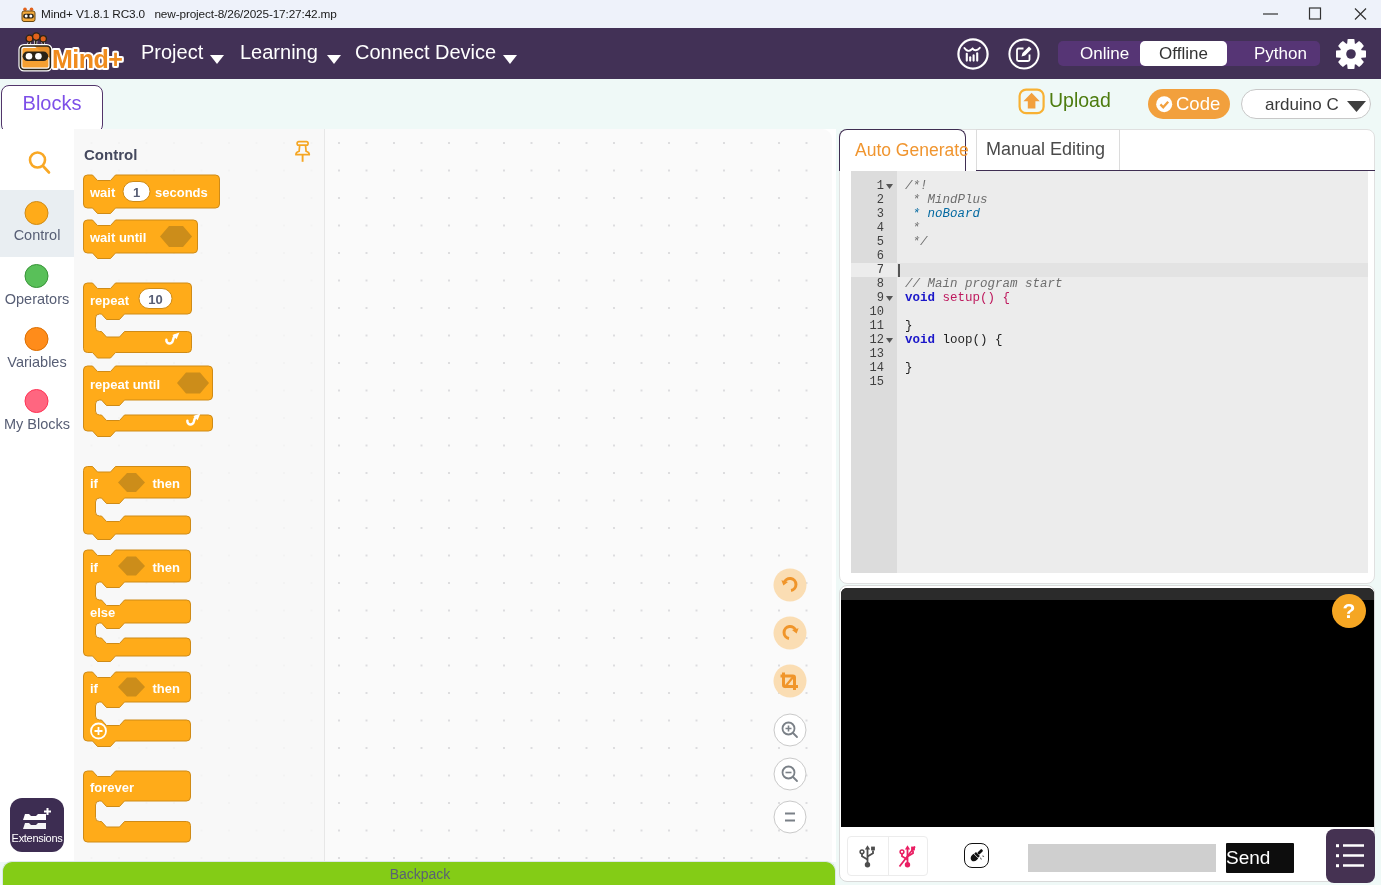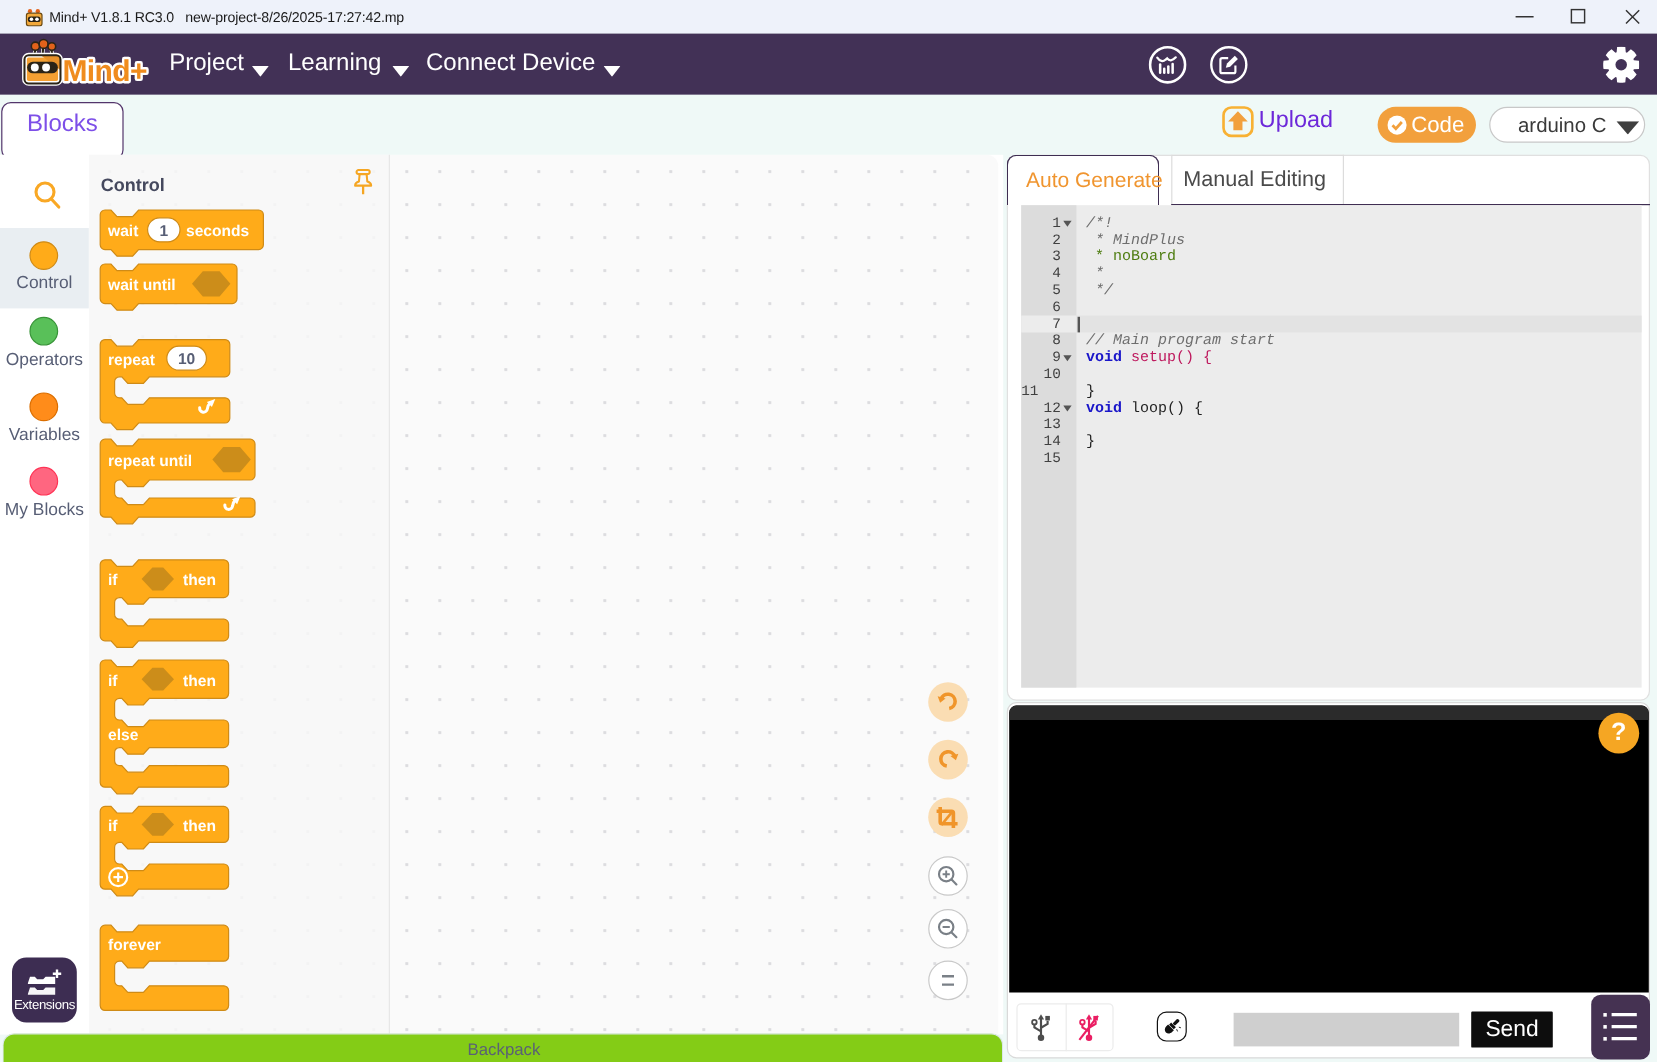--- a/index.html
+++ b/index.html
@@ -63,33 +63,38 @@
         <path d="M 13.2,19.2 V 22.6"></path>
         <path d="M 16.6,17.4 V 22.6"></path>
         <path d="M 20.2,15.4 V 22.6"></path>
       </g>
     </svg>
  <svg class="abs" style="left:1008px;top:10px" width="32" height="32">
    <circle cx="16" cy="16" r="14.6" fill="none" stroke="#fff" stroke-width="2"></circle>
    <path d="M 21.5,16.5 v 5 a 1.5,1.5 0 0 1 -1.5,1.5 h -9.5 a 1.5,1.5 0 0 1 -1.5,-1.5 v -9.5 a 1.5,1.5 0 0 1 1.5,-1.5 h 5" stroke="#fff" stroke-width="1.8" fill="none"></path>
    <path d="M 13.5,18.5 l 1,-3.5 6.5,-6.5 2.6,2.6 -6.5,6.5 z" fill="#fff"></path>
  </svg>
+ <div class="abs" style="left:1058px;top:13px;width:262px;height:25px;background:#563575;border-radius:5px">
+   <span class="abs" style="left:22px;top:2.5px;font-size:17px;color:#fff">Online</span>
+   <div class="abs" style="left:82px;top:0;width:87px;height:25px;background:#fff;border-radius:5px;text-align:center;font-size:17px;color:#333;line-height:25px">Offline</div>
+   <span class="abs" style="left:196px;top:2.5px;font-size:17px;color:#fff">Python</span>
+ </div>
  <svg class="abs" style="left:1336px;top:11px" width="30" height="30">
       <path d="M 11.19,4.47 L 11.58,0.19 A 15.2 15.2 0 0 1 18.42,0.19 L 18.81,4.47 A 11.2 11.2 0 0 1 19.76,4.86 L 23.05,2.11 A 15.2 15.2 0 0 1 27.89,6.95 L 25.14,10.24 A 11.2 11.2 0 0 1 25.53,11.19 L 29.81,11.58 A 15.2 15.2 0 0 1 29.81,18.42 L 25.53,18.81 A 11.2 11.2 0 0 1 25.14,19.76 L 27.89,23.05 A 15.2 15.2 0 0 1 23.05,27.89 L 19.76,25.14 A 11.2 11.2 0 0 1 18.81,25.53 L 18.42,29.81 A 15.2 15.2 0 0 1 11.58,29.81 L 11.19,25.53 A 11.2 11.2 0 0 1 10.24,25.14 L 6.95,27.89 A 15.2 15.2 0 0 1 2.11,23.05 L 4.86,19.76 A 11.2 11.2 0 0 1 4.47,18.81 L 0.19,18.42 A 15.2 15.2 0 0 1 0.19,11.58 L 4.47,11.19 A 11.2 11.2 0 0 1 4.86,10.24 L 2.11,6.95 A 15.2 15.2 0 0 1 6.95,2.11 L 10.24,4.86 A 11.2 11.2 0 0 1 11.19,4.47 Z" fill="#fff"></path>
       <circle cx="15" cy="15" r="4.8" fill="#423156"></circle>
     </svg>
 </div>
 
 <div class="abs" style="left:0;top:79px;width:1381px;height:50px;background:#eff9f7">
  <div class="abs" style="left:1px;top:6px;width:102px;height:48px;background:#fff;border:1.6px solid #53356b;border-radius:8px;text-align:center"><span style="font-size:20px;color:#7d4fe8;line-height:34px">Blocks</span></div>
  <svg class="abs" style="left:1018px;top:9px" width="28" height="28">
       <rect x="1.6" y="1.6" width="24" height="23.6" rx="6.5" fill="none" stroke="#F8B133" stroke-width="2.2"></rect>
       <path d="M 13.6,4.8 L 21.8,13.2 H 17.4 V 20.6 H 9.8 V 13.2 H 5.4 Z" fill="#F2A03D"></path>
     </svg>
- <span class="abs" style="left:1049px;top:10px;font-size:19.5px;color:#6d28d9">Upload</span>
+ <span class="abs" style="left:1049px;top:10px;font-size:19.5px;color:#4d7c0f">Upload</span>
  <div class="abs" style="left:1148px;top:10px;width:82px;height:29.5px;background:#F2A03D;border-radius:15px">
    <svg class="abs" style="left:7.5px;top:6.5px" width="17" height="17">
         <circle cx="8.2" cy="8.2" r="8" fill="#fff"></circle>
         <path d="M 4.4,8.4 l 2.8,2.9 5,-5.6" stroke="#F2A03D" stroke-width="2.3" fill="none"></path>
       </svg>
    <span class="abs" style="left:28px;top:3.5px;font-size:18.5px;color:#fff">Code</span>
  </div>
  <div class="abs" style="left:1241px;top:10px;width:130px;height:30px;background:#fff;border:1px solid #c8c8c8;border-radius:15px">
    <span class="abs" style="left:23px;top:5px;font-size:17px;color:#3a3a3a">arduino C</span>
    <svg class="abs" style="left:105px;top:10.5px" width="19" height="11">
@@ -208,21 +213,21 @@
 <div class="abs" style="left:839px;top:129px;width:127px;height:42px;background:#fff;border:1.6px solid #3f2e52;border-bottom:none;border-radius:8px 8px 0 0">
   <span class="abs" style="left:15px;top:10px;font-size:17.5px;color:#F0952F;white-space:nowrap">Auto Generate</span>
 </div>
 <div class="abs" style="left:851px;top:171px;width:517px;height:402px;background:#ececec;font-family:'Liberation Mono',monospace;font-size:12.5px;color:#222">
   <div class="abs" style="left:0;top:0;width:46px;height:402px;background:#dcdcdc"></div>
   <div class="abs" style="left:0;top:92px;width:517px;height:14px;background:#e3e3e3"></div>
   <div class="abs" style="left:0;top:92px;width:46px;height:14px;background:#ececec"></div>
   <div class="abs" style="left:47px;top:92.5px;width:1.5px;height:13px;background:#555"></div>
     <div class="abs" style="left:54px;top:8px;height:14px;line-height:14px"><span style="color:#6e6e6e;font-style:italic">/*!</span></div>
     <div class="abs" style="left:54px;top:22px;height:14px;line-height:14px"><span style="color:#6e6e6e;font-style:italic">&nbsp;*&nbsp;MindPlus</span></div>
-    <div class="abs" style="left:54px;top:36px;height:14px;line-height:14px"><span style="color:#4d7c0f;">&nbsp;*&nbsp;noBoard</span></div>
+    <div class="abs" style="left:54px;top:36px;height:14px;line-height:14px"><span style="color:#0369a1;font-style:italic">&nbsp;*&nbsp;noBoard</span></div>
     <div class="abs" style="left:54px;top:50px;height:14px;line-height:14px"><span style="color:#6e6e6e;font-style:italic">&nbsp;*</span></div>
     <div class="abs" style="left:54px;top:64px;height:14px;line-height:14px"><span style="color:#6e6e6e;font-style:italic">&nbsp;*/</span></div>
     <div class="abs" style="left:54px;top:106px;height:14px;line-height:14px"><span style="color:#6e6e6e;font-style:italic">//&nbsp;Main&nbsp;program&nbsp;start</span></div>
     <div class="abs" style="left:54px;top:120px;height:14px;line-height:14px"><span style="color:#1a16c9;font-weight:bold">void</span><span style="color:#be185d">&nbsp;setup()&nbsp;{</span></div>
     <div class="abs" style="left:54px;top:148px;height:14px;line-height:14px"><span style="color:#1f1f1f">}</span></div>
     <div class="abs" style="left:54px;top:162px;height:14px;line-height:14px"><span style="color:#1a16c9;font-weight:bold">void</span><span style="color:#1f1f1f">&nbsp;loop()&nbsp;{</span></div>
     <div class="abs" style="left:54px;top:190px;height:14px;line-height:14px"><span style="color:#1f1f1f">}</span></div>
     <div class="abs" style="left:0;top:8px;width:33px;height:14px;text-align:right;color:#404040;font-size:12px;line-height:14px">1</div>
     <svg class="abs" style="left:35px;top:12px" width="8" height="7">
       <polygon points="0,1 7,1 3.5,6" fill="#555"></polygon>
@@ -232,21 +237,21 @@
     <div class="abs" style="left:0;top:50px;width:33px;height:14px;text-align:right;color:#404040;font-size:12px;line-height:14px">4</div>
     <div class="abs" style="left:0;top:64px;width:33px;height:14px;text-align:right;color:#404040;font-size:12px;line-height:14px">5</div>
     <div class="abs" style="left:0;top:78px;width:33px;height:14px;text-align:right;color:#404040;font-size:12px;line-height:14px">6</div>
     <div class="abs" style="left:0;top:92px;width:33px;height:14px;text-align:right;color:#404040;font-size:12px;line-height:14px">7</div>
     <div class="abs" style="left:0;top:106px;width:33px;height:14px;text-align:right;color:#404040;font-size:12px;line-height:14px">8</div>
     <div class="abs" style="left:0;top:120px;width:33px;height:14px;text-align:right;color:#404040;font-size:12px;line-height:14px">9</div>
     <svg class="abs" style="left:35px;top:124px" width="8" height="7">
       <polygon points="0,1 7,1 3.5,6" fill="#555"></polygon>
     </svg>
     <div class="abs" style="left:0;top:134px;width:33px;height:14px;text-align:right;color:#404040;font-size:12px;line-height:14px">10</div>
-    <div class="abs" style="left:0;top:148px;width:33px;height:14px;text-align:left;color:#404040;font-size:12px;line-height:14px">11</div>
+    <div class="abs" style="left:0;top:148px;width:33px;height:14px;text-align:right;color:#404040;font-size:12px;line-height:14px">11</div>
     <div class="abs" style="left:0;top:162px;width:33px;height:14px;text-align:right;color:#404040;font-size:12px;line-height:14px">12</div>
     <svg class="abs" style="left:35px;top:166px" width="8" height="7">
       <polygon points="0,1 7,1 3.5,6" fill="#555"></polygon>
     </svg>
     <div class="abs" style="left:0;top:176px;width:33px;height:14px;text-align:right;color:#404040;font-size:12px;line-height:14px">13</div>
     <div class="abs" style="left:0;top:190px;width:33px;height:14px;text-align:right;color:#404040;font-size:12px;line-height:14px">14</div>
     <div class="abs" style="left:0;top:204px;width:33px;height:14px;text-align:right;color:#404040;font-size:12px;line-height:14px">15</div>
 </div>
 
 <div class="abs" style="left:839px;top:585px;width:536px;height:297px;background:#fff;border:1.5px solid #d9d9d9;border-radius:8px"></div>
@@ -283,21 +288,21 @@
  <svg class="abs" style="left:2.5px;top:2.5px" width="17" height="17" viewBox="0 0 22 22">
       <g transform="rotate(45 11 11)" fill="#111">
         <rect x="9.2" y="0.5" width="3.6" height="7.6" rx="1.2"></rect>
         <rect x="7.4" y="8.4" width="7.2" height="3.2"></rect>
         <path d="M 6.6,12.2 h 8.8 v 2.8 c 0,2.8 -2,5 -4.4,5 c -2.4,0 -4.4,-2.2 -4.4,-5 z"></path>
       </g>
       <path d="M 16.2,13.8 l 1,2.4 M 18.6,11.6 l 2.2,0.7" stroke="#111" stroke-width="1"></path>
     </svg>
 </div>
 <div class="abs" style="left:1028px;top:844px;width:188px;height:28px;background:#cfcfcf"></div>
-<div class="abs" style="left:1226px;top:843px;width:68px;height:30px;background:#0d0d0d;border-radius:1px;text-align:center"><span style="font-size:19px;color:#fff;line-height:29px">Send</span></div>
+<div class="abs" style="left:1226px;top:843px;width:68px;height:30px;background:#0d0d0d;border-radius:1px;text-align:left"><span style="font-size:19px;color:#fff;line-height:29px">Send</span></div>
 <div class="abs" style="left:1326px;top:829px;width:49px;height:54px;background:#453252;border-radius:8px">
  <svg class="abs" style="left:10px;top:13px" width="30" height="28">
    <g stroke="#fff" stroke-width="2.6">
         <path d="M 7,3.5 h 21 M 7,13.5 h 21 M 7,23.5 h 21"></path>
       </g>
    <g fill="#fff">
         <rect x="0" y="2.2" width="3" height="3"></rect>
         <rect x="0" y="12.2" width="3" height="3"></rect>
         <rect x="0" y="22.2" width="3" height="3"></rect>
       </g>

